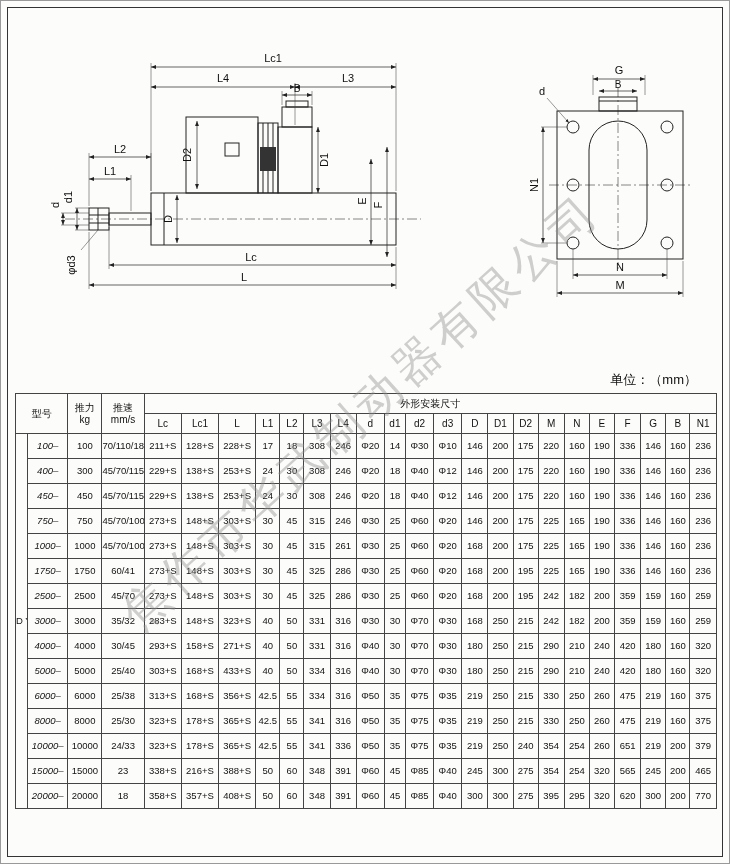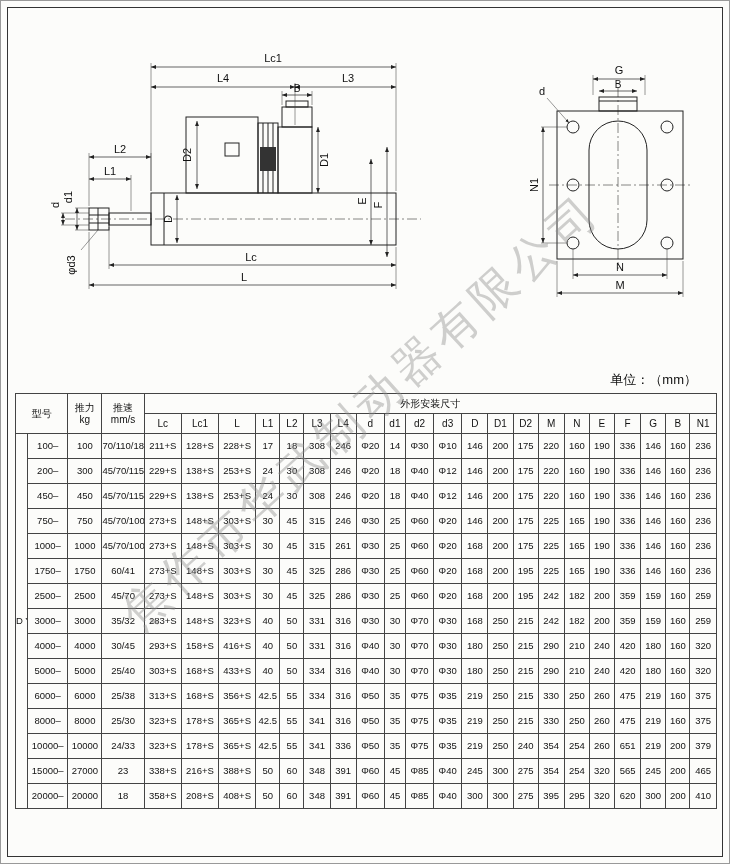--- a/index.html
+++ b/index.html
@@ -18,21 +18,21 @@
   .dwg .fillk{fill:#333;stroke:none;}
   .dwg text{fill:#111;stroke:none;font-size:11px;text-anchor:middle;
             font-family:"Liberation Sans",sans-serif;}
   .model-line{position:absolute;left:418px;top:328px;font-size:15px;font-weight:bold;z-index:3;}
   .unit-line{position:absolute;right:32px;top:370px;font-size:13px;z-index:3;}
   table.dims{position:absolute;left:14px;top:392px;width:702px;z-index:2;
              border-collapse:collapse;table-layout:fixed;background:transparent;}
   table.dims th,table.dims td{border:1px solid #444;padding:0;text-align:center;vertical-align:middle;
              font-size:9.5px;line-height:1.15;height:24px;overflow:hidden;white-space:nowrap;font-weight:normal;}
   table.dims thead th{font-size:10px;height:19px;}
-  td.model-cell{font-size:10px;}
+  td.model-cell{font-size:10px;font-style:italic;}
   td.speed-cell{font-size:8px;}
   td.series-cell{font-size:11px;white-space:pre-line;line-height:1.55;font-weight:bold;}
 </style>
 </head>
 <body>
 
 <div class="page">
   <div class="frame"></div>
 
   <div class="watermark">焦作市华武制动器有限公司</div>
@@ -252,21 +252,21 @@
           <td>175</td>
           <td>220</td>
           <td>160</td>
           <td>190</td>
           <td>336</td>
           <td>146</td>
           <td>160</td>
           <td>236</td>
         </tr>
         <tr>
-          <td class="model-cell">200–</td>
+          <td class="model-cell">400–</td>
           <td>300</td>
           <td class="speed-cell">45/70/115</td>
           <td>229+S</td>
           <td>138+S</td>
           <td>253+S</td>
           <td>24</td>
           <td>30</td>
           <td>308</td>
           <td>246</td>
           <td>Φ20</td>
@@ -439,21 +439,21 @@
           <td>159</td>
           <td>160</td>
           <td>259</td>
         </tr>
         <tr>
           <td class="model-cell">4000–</td>
           <td>4000</td>
           <td class="speed-cell">30/45</td>
           <td>293+S</td>
           <td>158+S</td>
-          <td>416+S</td>
+          <td>271+S</td>
           <td>40</td>
           <td>50</td>
           <td>331</td>
           <td>316</td>
           <td>Φ40</td>
           <td>30</td>
           <td>Φ70</td>
           <td>Φ30</td>
           <td>180</td>
           <td>250</td>
@@ -565,21 +565,21 @@
           <td>354</td>
           <td>254</td>
           <td>260</td>
           <td>651</td>
           <td>219</td>
           <td>200</td>
           <td>379</td>
         </tr>
         <tr>
           <td class="model-cell">15000–</td>
-          <td>27000</td>
+          <td>15000</td>
           <td class="speed-cell">23</td>
           <td>338+S</td>
           <td>216+S</td>
           <td>388+S</td>
           <td>50</td>
           <td>60</td>
           <td>348</td>
           <td>391</td>
           <td>Φ60</td>
           <td>45</td>
@@ -594,36 +594,36 @@
           <td>565</td>
           <td>245</td>
           <td>200</td>
           <td>465</td>
         </tr>
         <tr>
           <td class="model-cell">20000–</td>
           <td>20000</td>
           <td class="speed-cell">18</td>
           <td>358+S</td>
-          <td>208+S</td>
+          <td>357+S</td>
           <td>408+S</td>
           <td>50</td>
           <td>60</td>
           <td>348</td>
           <td>391</td>
           <td>Φ60</td>
           <td>45</td>
           <td>Φ85</td>
           <td>Φ40</td>
           <td>300</td>
           <td>300</td>
           <td>275</td>
           <td>395</td>
           <td>295</td>
           <td>320</td>
           <td>620</td>
           <td>300</td>
           <td>200</td>
-          <td>410</td>
+          <td>770</td>
         </tr>
       </tbody>
   </table>
 </div>
 
 </body></html>

